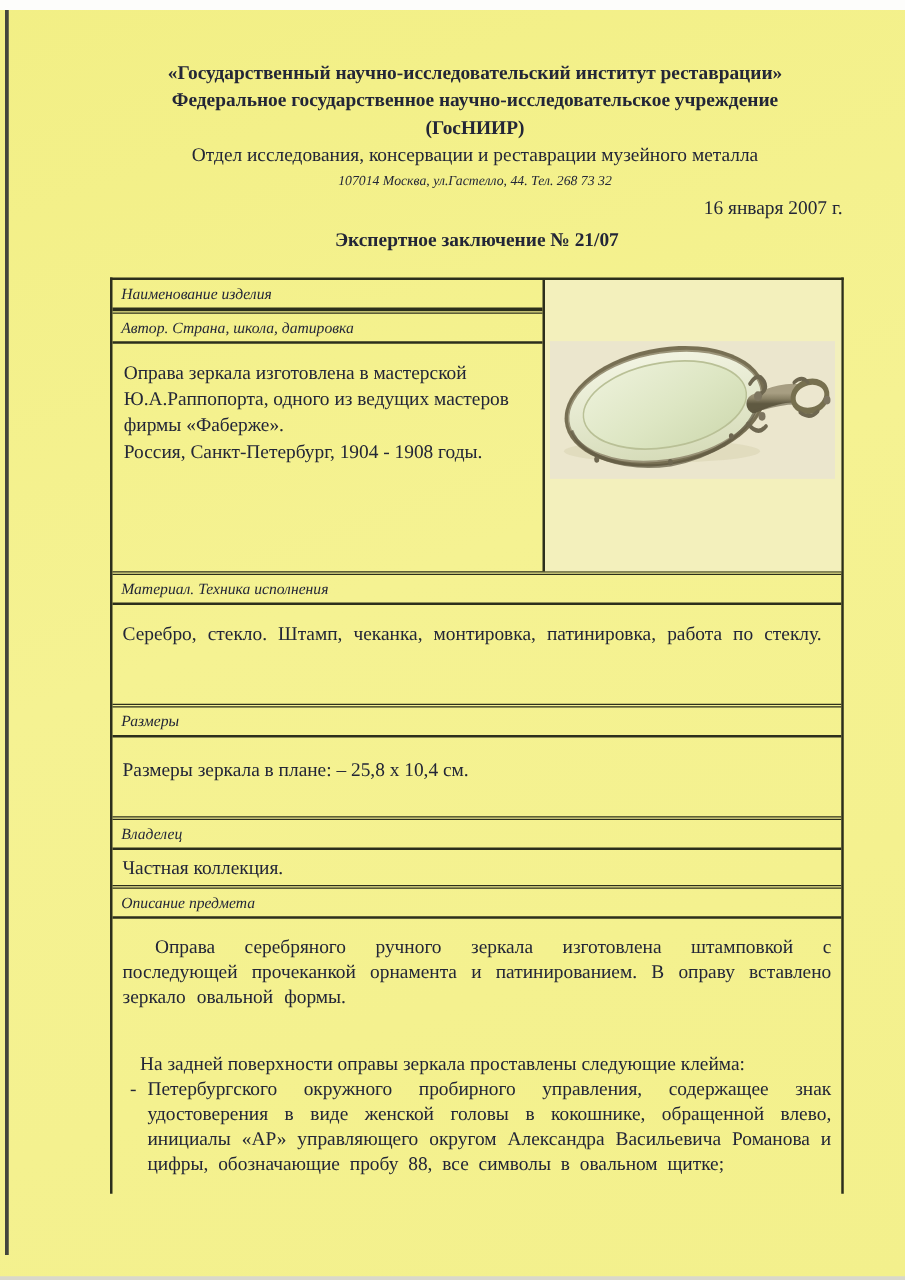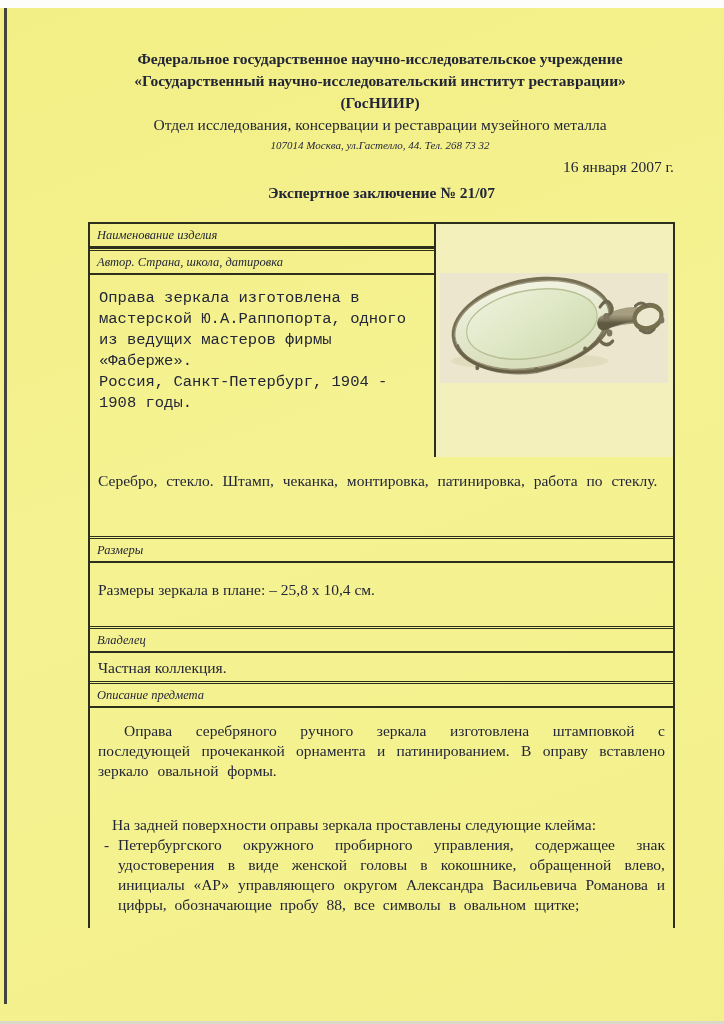--- a/index.html
+++ b/index.html
@@ -28,21 +28,21 @@
   .photo-band{position:absolute;left:4px;right:5px;top:49px;height:110px;background:#ebe6cd;}
   .photo-band svg{display:block;width:100%;height:100%;}
 
   .lbl{font-style:italic;font-size:12.5px;line-height:13px;padding:5px 4px 4px 7px;
        border-bottom:2px solid #2c2f1c;box-sizing:border-box;white-space:nowrap;overflow:hidden;}
   .dbl{border-top:3px double #2c2f1c;}
 
   .val{box-sizing:border-box;font-size:16px;}
   .name-val{height:57px;padding:19px 8px 0 9px;font-size:16.5px;}
   .author-val{flex:1;padding:13px 6px 0 9px;font-size:15.5px;line-height:21px;}
-  .author-val p{margin:0;font-family:Liberation Mono, monospace;}
+  .author-val p{margin:0;}
 
   .content{box-sizing:border-box;font-size:15.5px;line-height:20px;}
   .material{height:79px;padding:14px 8px 0 8px;text-align:justify;word-spacing:5px;}
   .sizes{height:63px;padding:17px 8px 0 8px;}
   .owner{height:28px;padding:5px 8px 0 8px;}
   .desc{height:98px;padding:13px 8px 0 8px;text-align:justify;word-spacing:5px;text-indent:26px;}
   .other{height:122px;padding:9px 8px 0 12px;}
   .other .intro{padding-left:10px;margin:0 0 0 0;}
   .bullet{display:flex;align-items:flex-start;}
   .bullet .dash{width:14px;flex:0 0 14px;padding-left:2px;}
@@ -50,22 +50,22 @@
 </style>
 </head>
 <body>
 
 <div class="page">
   <div class="scan-top"></div>
   <div class="scan-left"></div>
   <div class="scan-bottom"></div>
 
   <div class="hdr">
+    <div class="b">«Государственный научно-исследовательский институт реставрации»</div>
     <div class="b">Федеральное государственное научно-исследовательское учреждение</div>
-    <div class="b">«Государственный научно-исследовательский институт реставрации»</div>
     <div class="b">(ГосНИИР)</div>
     <div class="r">Отдел исследования, консервации и реставрации музейного металла</div>
     <div class="addr">107014 Москва, ул.Гастелло, 44. Тел. 268 73 32</div>
   </div>
 
   <div class="date">16 января 2007 г.</div>
   <div class="doc-title">Экспертное заключение № 21/07</div>
 
   <div class="tbl">
 
@@ -116,20 +116,21 @@
             <path d="M200,34 q8,-10 14,-2 q4,6 -3,10" fill="none" stroke="#6e6750" stroke-width="3.5" stroke-linecap="round"></path>
             <path d="M198,66 q10,10 18,2" fill="none" stroke="#6e6750" stroke-width="3.5" stroke-linecap="round"></path>
             <circle cx="208" cy="44" r="4" fill="#7d7560"></circle>
             <circle cx="212" cy="60" r="3.5" fill="#7d7560"></circle>
             <circle cx="277" cy="47" r="3.5" fill="#7d7560"></circle>
           </svg>
         </div>
       </div>
     </div>
 
+    <div class="lbl dbl">Материал. Техника исполнения</div>
     <div class="content material">Серебро, стекло. Штамп, чеканка, монтировка, патинировка, работа по стеклу.</div>
 
     <div class="lbl dbl">Размеры</div>
     <div class="content sizes">Размеры зеркала в плане: – 25,8 х 10,4 см.</div>
 
     <div class="lbl dbl">Владелец</div>
     <div class="content owner">Частная коллекция.</div>
 
     <div class="lbl dbl">Описание предмета</div>
     <div class="content desc">Оправа серебряного ручного зеркала изготовлена штамповкой с последующей прочеканкой орнамента и патинированием. В оправу вставлено зеркало овальной формы.</div>

